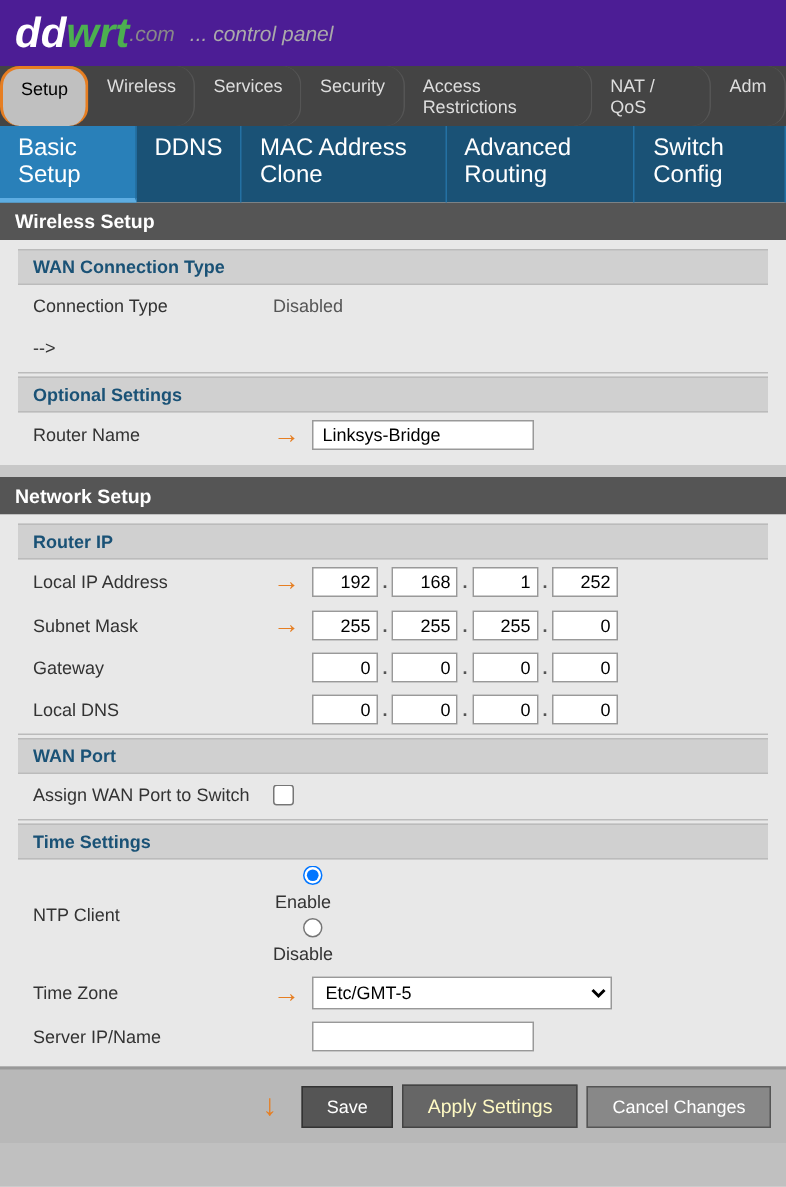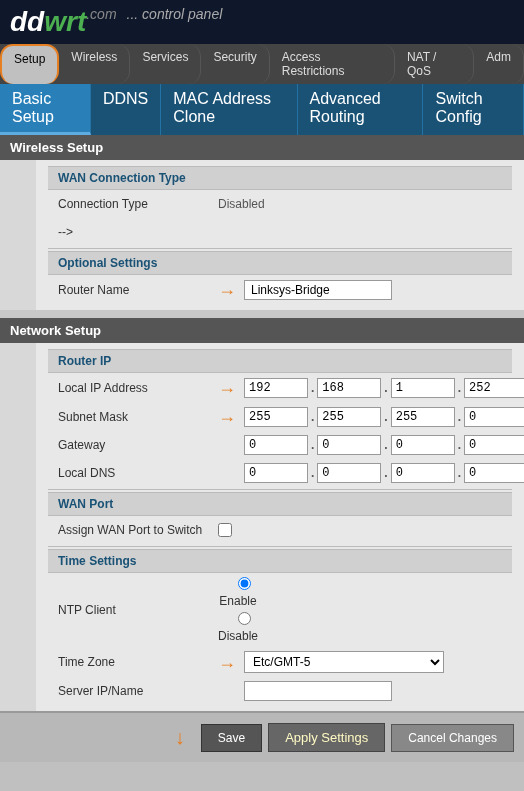--- a/index.html
+++ b/index.html
@@ -1,19 +1,19 @@
 <!DOCTYPE html>
 <html><head>
   <meta charset="utf-8">
   <style>
     * { box-sizing: border-box; margin: 0; padding: 0; }
     body { font-family: Arial, Helvetica, sans-serif; font-size: 12px; background: #c0c0c0; width: 524px; }
 
     
-    .header { background: #0f172a; padding: 6px 10px; display: flex; align-items: flex-start; }
+    .header { background: #4c1d95; padding: 6px 10px; display: flex; align-items: center; }
     .logo-dd { color: #fff; font-size: 28px; font-weight: bold; font-style: italic; }
     .logo-wrt { color: #4caf50; font-size: 28px; font-weight: bold; font-style: italic; }
     .logo-com { color: #888; font-size: 14px; font-style: italic; }
     .logo-cp { color: #aaa; font-size: 14px; font-style: italic; margin-left: 10px; }
 
     
     .top-nav { background: #444; display: flex; align-items: stretch; }
     .top-nav-item { color: #ddd; padding: 6px 12px; cursor: pointer; font-size: 12px; border-right: 1px solid #555; border-radius: 13px; }
     .top-nav-item.active { background: #c0c0c0; color: #000; border: 2px solid #f60; border-bottom: none; }
 
@@ -25,29 +25,29 @@
     
     .content { background: #d8d8d8; padding: 0; }
 
     
     .section-header { background: #555; color: #fff; padding: 5px 10px; font-size: 13px; font-weight: bold; }
 
     
     .subsection-header { background: #d0d0d0; color: #1a5276; padding: 4px 10px; font-size: 12px; font-weight: bold; border-top: 1px solid #bbb; border-bottom: 1px solid #bbb; }
 
     
-    .form-section { background: #e8e8e8; padding: 6px 12px; margin-left: 36px; }
+    .form-section { background: #e8e8e8; padding: 6px 12px; }
     .form-row { display: flex; align-items: center; padding: 4px 10px; min-height: 28px; }
     .form-label { width: 160px; color: #333; font-size: 12px; flex-shrink: 0; }
     .form-value { color: #555; font-size: 12px; }
     .arrow { color: #e67e22; font-size: 18px; margin-right: 8px; }
 
     
     .ip-group { display: flex; align-items: center; gap: 2px; }
-    .ip-box { width: 64px; padding: 2px 4px; border: 1px solid #999; background: #fff; text-align: left; font-size: 12px; font-family: Liberation Mono, monospace; }
+    .ip-box { width: 44px; padding: 2px 4px; border: 1px solid #999; background: #fff; text-align: right; font-size: 12px; }
     .ip-dot { color: #555; font-weight: bold; margin: 0 1px; }
 
     
     .text-input { padding: 2px 6px; border: 1px solid #999; background: #fff; font-size: 12px; width: 148px; }
 
     
     .checkbox-input { width: 14px; height: 14px; }
 
     
     .radio-group { display: flex; align-items: center; gap: 4px; flex-direction: column; }

